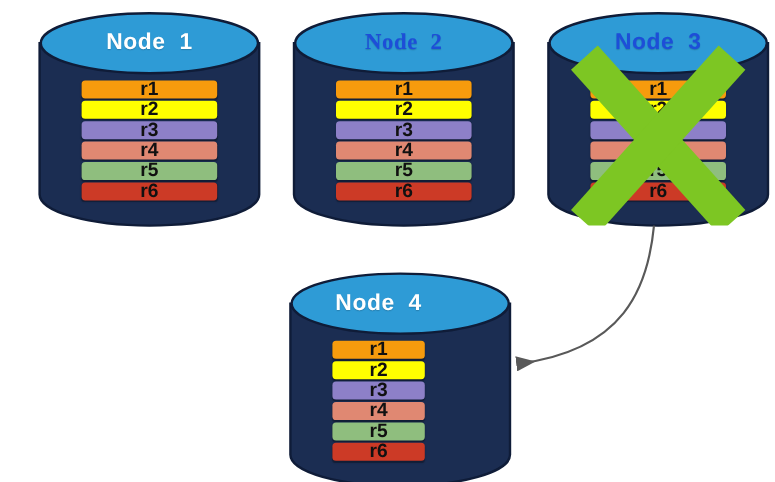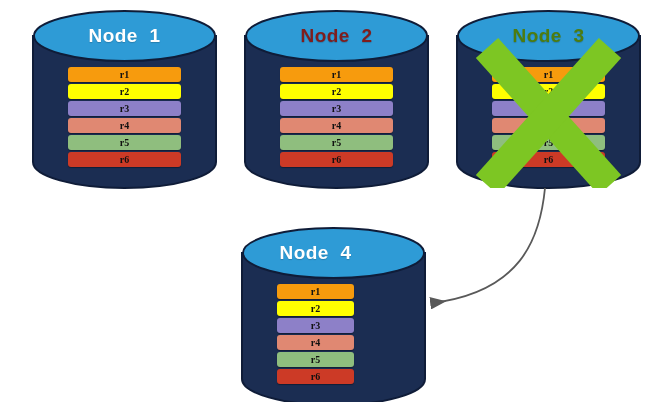--- a/index.html
+++ b/index.html
@@ -52,24 +52,24 @@
     height: 15px;
     margin-bottom: 2px;
     border-radius: 3px;
     box-shadow: 0 1px 1px rgba(0,0,0,0.35);
     display: flex;
     align-items: center;
     justify-content: center;
   }
   .row-bar:last-child { margin-bottom: 0; }
   .row-label {
-    font-size: 10px;
+    font-size: 16px;
     font-weight: bold;
     color: #111111;
-    font-family: Liberation Serif, serif;
+    font-family: Liberation Sans, sans-serif;
     line-height: 1;
   }
   .xmark {
     position: absolute;
     pointer-events: none;
   }
   .arrow-layer {
     position: absolute;
     left: 0; top: 0;
     width: 646px;
@@ -106,21 +106,21 @@
         <div class="row-bar" style="background: rgb(204, 58, 38);">
           <span class="row-label" style="color: rgb(17, 17, 17);">r6</span>
         </div>
       </div>
     </div>
     <div class="node" style="left: 245px; top: 10px; width: 183px; height: 178px;">
       <svg class="cyl-svg" width="183" height="178" viewBox="0 0 183 178">
         <path d="M 0 26 L 0 152 A 91.5 26 0 0 0 183 152 L 183 26 Z" fill="#1B2D52" stroke="#0F1C38" stroke-width="2"></path>
         <ellipse cx="91.5" cy="26" rx="90.5" ry="25" fill="#2E9BD6" stroke="#0F1C38" stroke-width="2"></ellipse>
       </svg>
-      <div class="node-label" style="top: 15px; color: #7f1d1d;">Node  2</div>
+      <div class="node-label" style="top: 15px; color: #1d4ed8; font-family: Liberation Serif, serif;">Node  2</div>
       <div class="rows" style="top: 57px; padding-left: 35px; padding-right: 35px; box-sizing: border-box;">
         <div class="row-bar" style="background: rgb(247, 155, 13);">
           <span class="row-label" style="color: rgb(17, 17, 17);">r1</span>
         </div>
         <div class="row-bar" style="background: rgb(255, 255, 0);">
           <span class="row-label" style="color: rgb(17, 17, 17);">r2</span>
         </div>
         <div class="row-bar" style="background: rgb(141, 128, 200);">
           <span class="row-label" style="color: rgb(17, 17, 17);">r3</span>
         </div>
@@ -133,21 +133,21 @@
         <div class="row-bar" style="background: rgb(204, 58, 38);">
           <span class="row-label" style="color: rgb(17, 17, 17);">r6</span>
         </div>
       </div>
     </div>
     <div class="node" style="left: 457px; top: 10px; width: 183px; height: 178px;">
       <svg class="cyl-svg" width="183" height="178" viewBox="0 0 183 178">
         <path d="M 0 26 L 0 152 A 91.5 26 0 0 0 183 152 L 183 26 Z" fill="#1B2D52" stroke="#0F1C38" stroke-width="2"></path>
         <ellipse cx="91.5" cy="26" rx="90.5" ry="25" fill="#2E9BD6" stroke="#0F1C38" stroke-width="2"></ellipse>
       </svg>
-      <div class="node-label" style="top: 15px; color: #4d7c0f;">Node  3</div>
+      <div class="node-label" style="top: 15px; color: #1d4ed8;">Node  3</div>
       <div class="rows" style="top: 57px; padding-left: 35px; padding-right: 35px; box-sizing: border-box;">
         <div class="row-bar" style="background: rgb(247, 155, 13);">
           <span class="row-label" style="color: rgb(17, 17, 17);">r1</span>
         </div>
         <div class="row-bar" style="background: rgb(255, 255, 0);">
           <span class="row-label" style="color: rgb(17, 17, 17);">r2</span>
         </div>
         <div class="row-bar" style="background: rgb(141, 128, 200);">
           <span class="row-label" style="color: rgb(17, 17, 17);">r3</span>
         </div>

